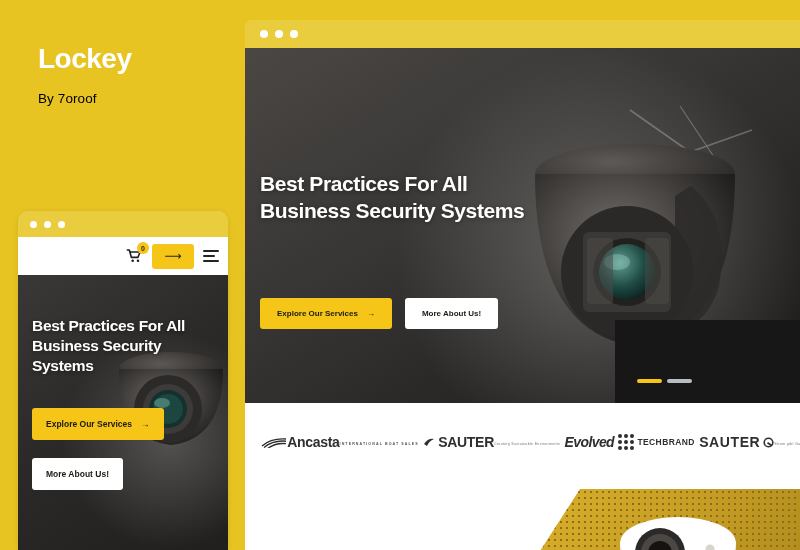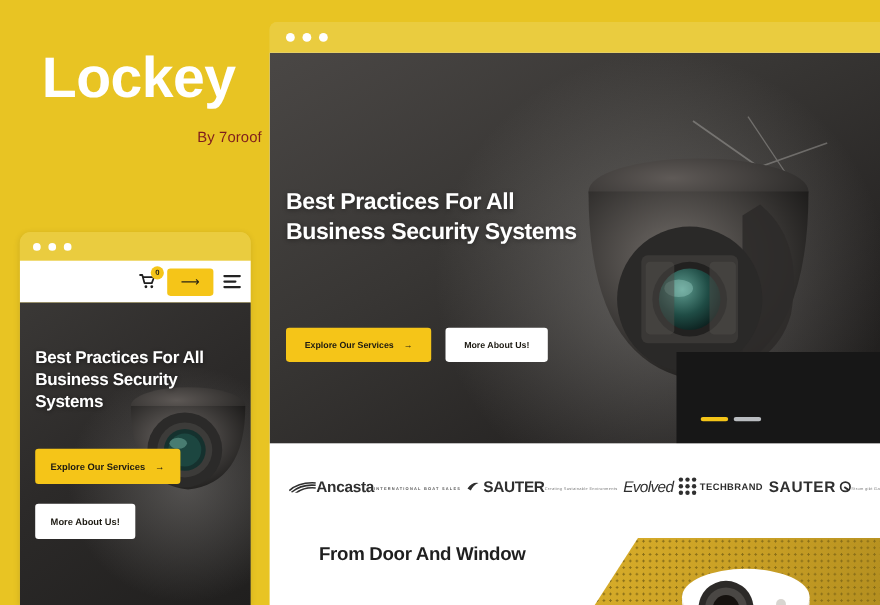--- a/index.html
+++ b/index.html
@@ -7,30 +7,30 @@
     width: 800px; height: 550px;
     overflow: hidden;
     font-family: "Liberation Sans", sans-serif;
     background: #E8C423;
   }
   .stage { position: relative; width: 800px; height: 550px; background: #E8C423; overflow: hidden; }
 
   
   .promo { position: absolute; left: 38px; top: 44px; width: 200px; }
   .promo-title {
-    font-size: 52px; font-weight: 700; color: #ffffff;
+    font-size: 28px; font-weight: 700; color: #ffffff;
     letter-spacing: -0.5px; line-height: 1.05;
   }
   .promo-sub {
     font-size: 27px; font-weight: 300; color: #ffffff;
     margin-top: 6px; letter-spacing: -0.2px; line-height: 1.1;
   }
   .promo-by {
-    font-size: 13.5px; font-weight: 400; color: #7f1d1d;
-    margin-top: 18px; letter-spacing: 0.1px; text-align: right;
+    font-size: 13.5px; font-weight: 400; color: #000000;
+    margin-top: 18px; letter-spacing: 0.1px;
   }
 
   
   .winbar { background: #EACC3F; display: flex; align-items: center; }
   .dots { display: flex; gap: 7px; }
   .dot { background: #ffffff; border-radius: 50%; }
 
   
   .mobile {
     position: absolute; left: 18px; top: 211px;
@@ -154,21 +154,21 @@
     padding: 0 14px;
   }
   .logo { display: flex; flex-direction: row; align-items: center; color: #2f2f2f; }
   .logo-main { font-size: 14px; font-weight: 800; letter-spacing: -0.3px; line-height: 1; }
   .logo-tag { font-size: 3.6px; font-weight: 700; letter-spacing: 1.1px; margin-top: 3px; color: #555; }
   .logo-tag.soft { font-weight: 400; letter-spacing: .3px; color: #777; }
   .logo-row { display: flex; align-items: center; gap: 3px; }
   .wavemark { display: block; }
   .dotgrid { display: grid; grid-template-columns: repeat(3, 4px); gap: 2px; }
   .dotgrid i { width: 4px; height: 4px; border-radius: 50%; background: #2f2f2f; display: block; }
-  .italicbold { font-style: italic; font-weight: 400; letter-spacing: -0.6px; }
+  .italicbold { font-style: italic; font-weight: 700; letter-spacing: -0.6px; }
 
   
   .feature { position: relative; height: 69px; background: #ffffff; overflow: hidden; }
   .feature-title {
     position: absolute; left: 45px; top: 12px; width: 240px;
     font-size: 17px; font-weight: 700; color: #1f1f1f;
     line-height: 1.3; letter-spacing: -0.3px;
   }
   .feature-img {
     position: absolute; right: 0; top: 8px; width: 280px; height: 62px;
@@ -366,21 +366,20 @@
             <svg width="11" height="11" viewBox="0 0 11 11">
               <circle cx="5.5" cy="5.5" r="4.3" stroke="#2f2f2f" stroke-width="1.6" fill="none"></circle>
               <rect x="5" y="5" width="5.4" height="1.7" fill="#2f2f2f" transform="rotate(35 5 5)"></rect>
             </svg>
           </div>
           <div class="logo-tag soft">Strom gibt Gas.</div>
         </div>
       </div>
 
       <div class="feature">
-        <div class="feature-title">From Door And Window</div>
         <div class="feature-img">
           <div class="mesh"></div>
           <div class="corner"></div>
           <svg class="wdome" viewBox="0 0 120 64">
             <ellipse cx="60" cy="34" rx="58" ry="28" fill="#f2f0ec"></ellipse>
             <ellipse cx="60" cy="30" rx="58" ry="26" fill="#ffffff"></ellipse>
             <circle cx="42" cy="40" r="25" fill="#2c2a28"></circle>
             <circle cx="42" cy="40" r="19" fill="#4a4744"></circle>
             <circle cx="42" cy="40" r="12" fill="#16120f"></circle>
             <circle cx="92" cy="36" r="4.5" fill="#d8d5d0"></circle>

